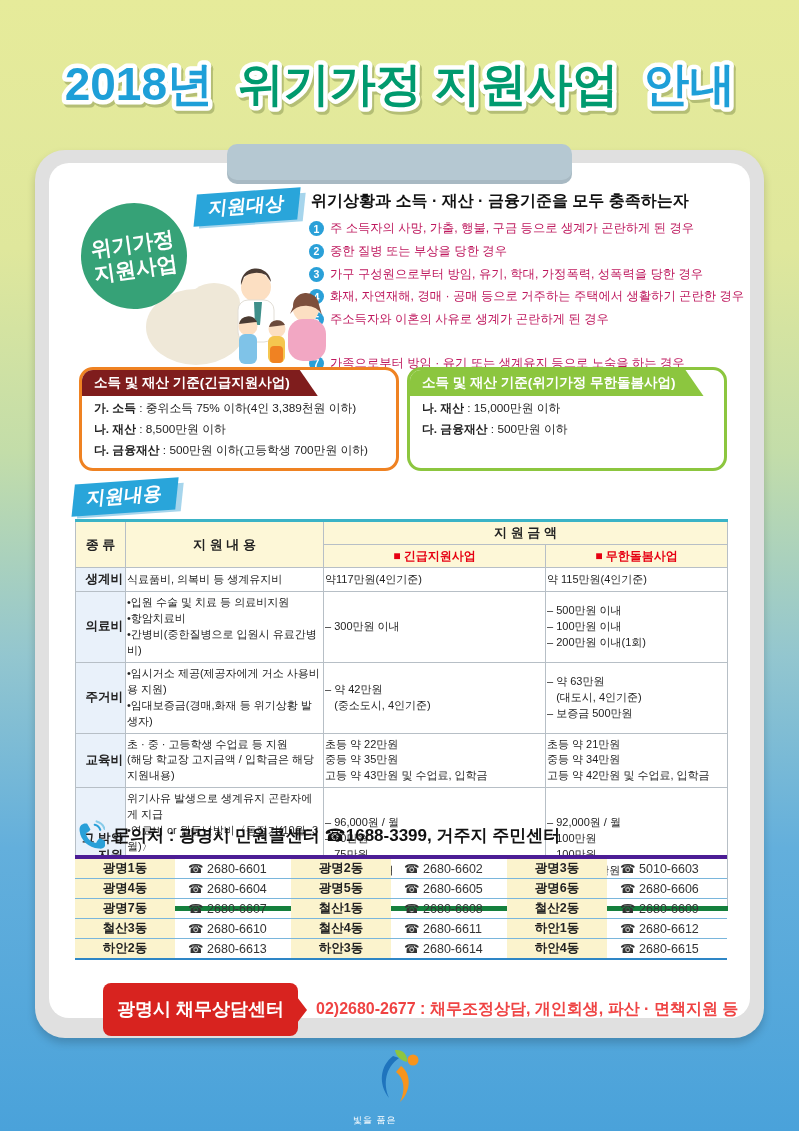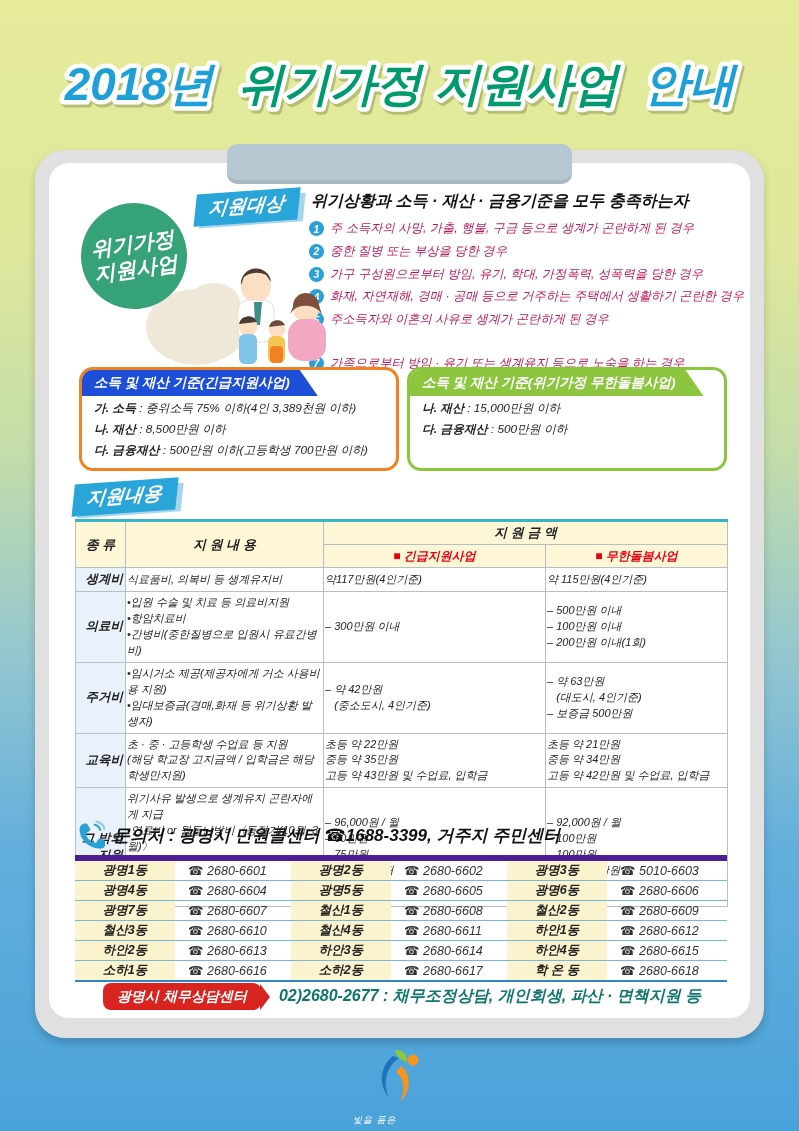--- a/index.html
+++ b/index.html
@@ -4,21 +4,20 @@
 <style>
   html,body{margin:0;padding:0;}
   body{
     width:799px;height:1131px;overflow:hidden;
     font-family:"Liberation Sans","DejaVu Sans",sans-serif;
     color:#222;
   }
   .poster{
     position:relative;width:799px;height:1131px;overflow:hidden;
     background:linear-gradient(180deg,#e6eb9a 0%,#dfe79c 22%,#c3dda9 40%,#93c6cf 58%,#63afdc 75%,#4aa2da 100%);
-    font-style:italic;
   }
   
   .title-svg{position:absolute;left:0;top:28px;width:799px;height:110px;}
   .title-svg text{
     font-family:"Liberation Sans","DejaVu Sans",sans-serif;
     font-weight:bold;font-size:46px;
     stroke:#ffffff;stroke-width:9;stroke-linejoin:round;paint-order:stroke;
     filter:drop-shadow(2px 3px 0 rgba(110,125,60,.40));
   }
   
@@ -64,57 +63,57 @@
     position:absolute;top:204px;width:320px;height:104px;background:#fff;
     border-radius:14px;overflow:hidden;box-sizing:border-box;
   }
   .crit-box.left{left:30px;border:3px solid #ef8222;}
   .crit-box.right{left:358px;border:3px solid #8cc63f;}
   .crit-head{
     display:inline-block;height:26px;line-height:26px;color:#fff;font-weight:bold;font-size:13.5px;
     padding:0 28px 0 12px;white-space:nowrap;
     clip-path:polygon(0 0,calc(100% - 18px) 0,100% 100%,0 100%);
   }
-  .crit-box.left .crit-head{background:#1d4ed8;}
+  .crit-box.left .crit-head{background:#7f1d1d;}
   .crit-box.right .crit-head{background:#8cc63f;}
   .crit-body{padding:5px 8px 0 12px;}
   .crit-line{font-size:11.8px;color:#222;margin-bottom:5px;white-space:nowrap;}
   .crit-line b{font-weight:bold;}
   
   .ribbon-content{left:24px;top:318px;}
   .support-table{
     position:absolute;left:26px;top:356px;width:652px;border-collapse:collapse;table-layout:fixed;
-    border-top:3px solid #3ab3c6;border-bottom:1px solid #15803d;
+    border-top:3px solid #3ab3c6;border-bottom:5px solid #15803d;
   }
   .support-table th,.support-table td{border:1px solid #b7bfc6;vertical-align:middle;}
   .support-table th{background:#fdf7d7;font-size:13px;font-weight:bold;color:#222;height:20px;}
   .support-table th.red-label{color:#e60012;font-size:12px;}
   .support-table td.cat{background:#e9f1fa;font-weight:bold;font-size:12.5px;text-align:right;padding:2px;margin-left:13px;}
   .support-table td.lines{font-size:11px;padding:3px 1px;white-space:pre-line;line-height:1.45;color:#222;}
   
   .contact-row{position:absolute;left:26px;top:657px;display:flex;align-items:center;gap:8px;}
   .contact-heading{font-size:17px;font-weight:bold;color:#111;white-space:nowrap;}
   .phones{
     position:absolute;left:26px;top:692px;width:652px;border-collapse:collapse;table-layout:fixed;
-    border-top:6px solid #4c1d95;border-bottom:2px solid #2e86c6;
+    border-top:4px solid #4c1d95;border-bottom:2px solid #2e86c6;
   }
   .phones td{border-bottom:1px solid #7ab6dc;height:19px;font-size:12.5px;padding:0 4px;}
   .phones td.name{background:#fbf3cd;font-weight:bold;text-align:center;color:#222;}
   .phones td.tel{padding-left:13px;color:#333;}
   
   .debt-row{position:absolute;left:54px;top:820px;display:flex;align-items:center;gap:18px;}
   .debt-badge{
-    position:relative;background:#d8231f;color:#fff;font-weight:bold;font-size:14px;
-    height:27px;line-height:27px;padding:0 14px;border-radius:8px;white-space:nowrap;
+    position:relative;background:#d8231f;color:#fff;font-weight:bold;font-size:18px;
+    height:27px;line-height:27px;padding:13px 14px;border-radius:8px;white-space:nowrap;
   }
   .debt-badge::after{
     content:'';position:absolute;right:-9px;top:50%;transform:translateY(-50%);
     border-left:10px solid #d8231f;border-top:13px solid transparent;border-bottom:13px solid transparent;
   }
-  .debt-text{color:#0f766e;font-weight:bold;font-size:16px;white-space:nowrap;}
+  .debt-text{color:#ef4444;font-weight:bold;font-size:16px;white-space:nowrap;}
   
   .footer-logo{position:absolute;left:0;top:1048px;width:799px;display:flex;justify-content:center;align-items:center;gap:8px;flex-direction:column;}
   .logo-text .slogan{font-size:9px;color:#fff;letter-spacing:1px;}
   .logo-text .city{font-size:28px;color:#fff;font-weight:bold;letter-spacing:3px;}
 </style>
 </head>
 <body>
 
 <div class="poster">
 
@@ -257,21 +256,21 @@
 •임대보증금(경매,화재 등 위기상황 발생자)</td>
           <td class="lines">– 약 42만원
 &nbsp;&nbsp;&nbsp;(중소도시, 4인기준)</td>
           <td class="lines">– 약 63만원
 &nbsp;&nbsp;&nbsp;(대도시, 4인기준)
 – 보증금 500만원</td>
         </tr>
         <tr style="height:50px">
           <td class="cat">교육비</td>
           <td class="lines">초 · 중 · 고등학생 수업료 등 지원
-(해당 학교장 고지금액 / 입학금은 해당 학생만지원)</td>
+(해당 학교장 고지금액 / 입학금은 해당 지원내용)</td>
           <td class="lines">초등 약 22만원
 중등 약 35만원
 고등 약 43만원 및 수업료, 입학금</td>
           <td class="lines">초등 약 21만원
 중등 약 34만원
 고등 약 42만원 및 수업료, 입학금</td>
         </tr>
         <tr style="height:86px">
           <td class="cat">그 밖의 지원</td>
           <td class="lines">위기사유 발생으로 생계유지 곤란자에게 지급
@@ -343,28 +342,20 @@
           <td class="tel">☎ 2680-6612</td>
         </tr>
         <tr>
           <td class="name">하안2동</td>
           <td class="tel">☎ 2680-6613</td>
           <td class="name">하안3동</td>
           <td class="tel">☎ 2680-6614</td>
           <td class="name">하안4동</td>
           <td class="tel">☎ 2680-6615</td>
         </tr>
-        <tr>
-          <td class="name">소하1동</td>
-          <td class="tel">☎ 2680-6616</td>
-          <td class="name">소하2동</td>
-          <td class="tel">☎ 2680-6617</td>
-          <td class="name">학 온 동</td>
-          <td class="tel">☎ 2680-6618</td>
-        </tr>
       </tbody>
         </table>
 
       <div class="debt-row">
         <div class="debt-badge">광명시 채무상담센터</div>
         <div class="debt-text">02)2680-2677 : 채무조정상담, 개인회생, 파산 · 면책지원 등</div>
       </div>
 
     </div>
   </div>

